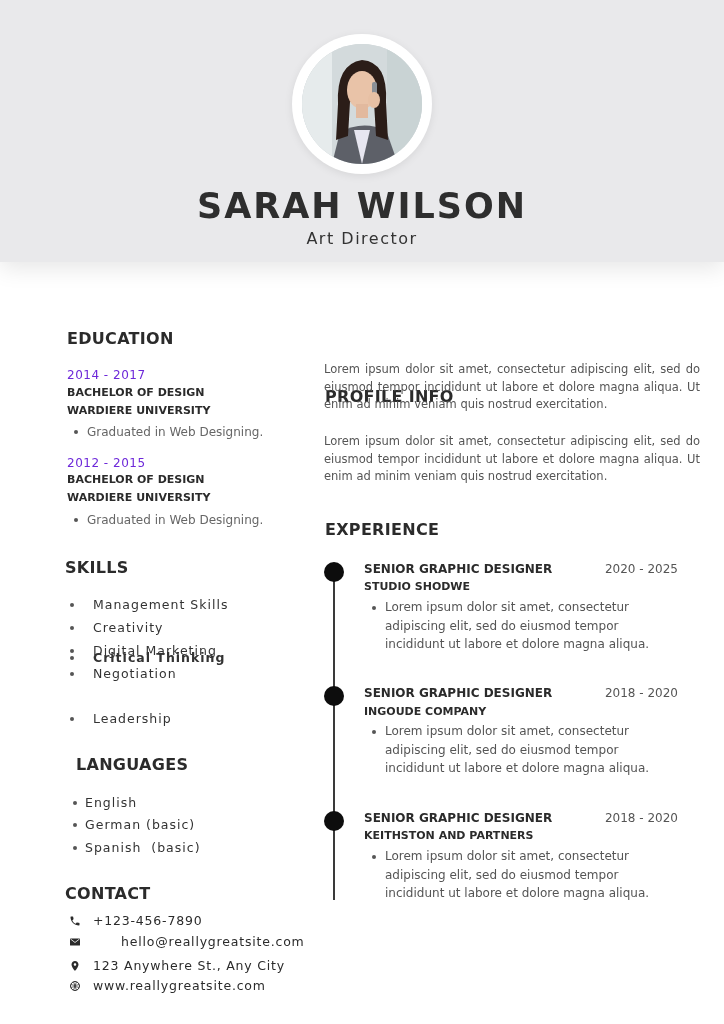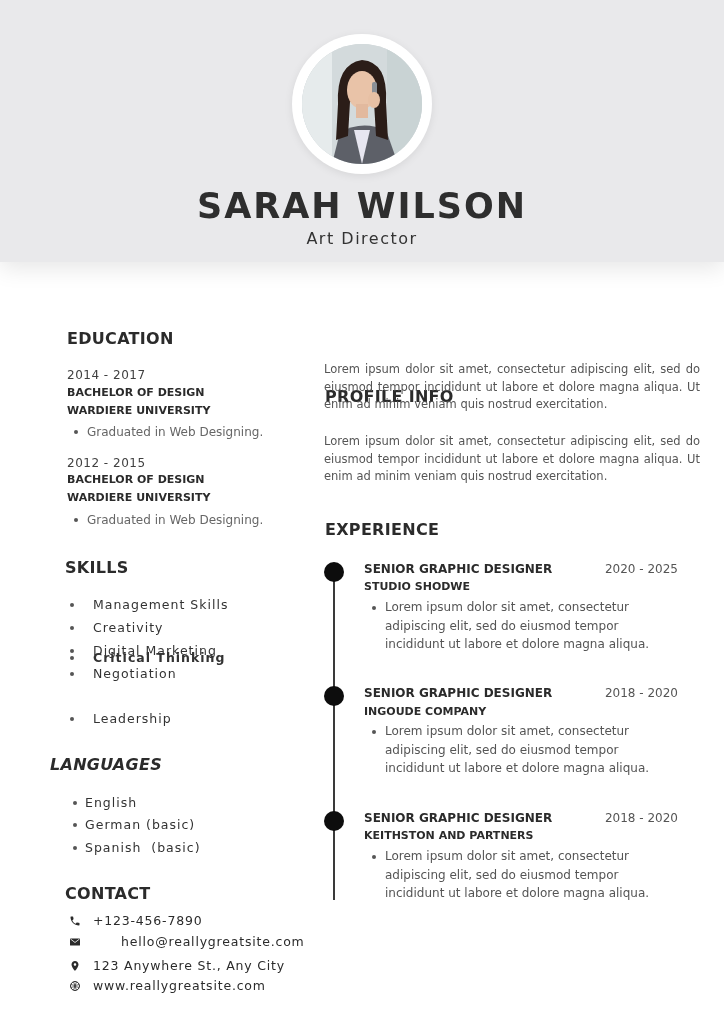--- a/index.html
+++ b/index.html
@@ -30,21 +30,21 @@
   .title {
     position: absolute; left: 0; top: 229px; width: 724px; text-align: center;
     font-family: "DejaVu Sans", sans-serif; font-size: 16px; letter-spacing: 1.5px; color: #333;
   }
 
   .section-title {
     position: absolute; font-family: "DejaVu Sans", sans-serif; font-weight: bold;
     font-size: 16px; color: #2b2b2b; letter-spacing: 0.3px;
   }
 
-  .edu-year { position: absolute; left: 67px; font-family: "DejaVu Sans", sans-serif; font-size: 12px; color: #404040; letter-spacing: 0.5px; }
+  .edu-year { position: absolute; left: 67px; font-family: "DejaVu Sans", sans-serif; font-size: 12px; color: #6d28d9; letter-spacing: 0.5px; }
   .edu-bold { position: absolute; left: 67px; font-family: "DejaVu Sans", sans-serif; font-weight: bold; font-size: 11px; color: #2b2b2b; }
   .edu-note { position: absolute; left: 74px; font-family: "DejaVu Sans", sans-serif; font-size: 12px; color: #666; }
   .bullet-dot { display: inline-block; width: 4px; height: 4px; border-radius: 50%; background: #555; vertical-align: middle; margin-right: 9px; position: relative; top: -1px; }
 
   .skill { position: absolute; left: 70px; font-family: "DejaVu Sans", sans-serif; font-size: 12.5px; letter-spacing: 1px; color: #333; }
   .skill .bullet-dot { margin-right: 19px; }
   .lang { position: absolute; left: 73px; font-family: "DejaVu Sans", sans-serif; font-size: 12.5px; letter-spacing: 1px; color: #333; }
   .lang .bullet-dot { margin-right: 8px; }
 
   .contact { position: absolute; left: 68px; font-family: "DejaVu Sans", sans-serif; font-size: 12.5px; letter-spacing: 0.8px; color: #2b2b2b; display: flex; align-items: center; }
@@ -103,21 +103,21 @@
 <div class="edu-note" style="top:513px;"><span class="bullet-dot"></span><span>Graduated in Web Designing.</span></div>
 
 <div class="section-title" style="left:65px; top:558px;">SKILLS</div>
 <div class="skill" style="top:597px;"><span class="bullet-dot"></span><span>Management Skills</span></div>
 <div class="skill" style="top:620px;"><span class="bullet-dot"></span><span>Creativity</span></div>
 <div class="skill" style="top:643px;"><span class="bullet-dot"></span><span>Digital Marketing</span></div>
 <div class="skill" style="top:666px;"><span class="bullet-dot"></span><span>Negotiation</span></div>
 <div class="skill" style="top:650px;font-weight:bold;"><span class="bullet-dot"></span><span>Critical Thinking</span></div>
 <div class="skill" style="top:711px;"><span class="bullet-dot"></span><span>Leadership</span></div>
 
-<div class="section-title" style="left:50px; top:755px;font-style:italic;">LANGUAGES</div>
+<div class="section-title" style="left:76px; top:755px;">LANGUAGES</div>
 <div class="lang" style="top:795px;"><span class="bullet-dot"></span><span>English</span></div>
 <div class="lang" style="top:817px;"><span class="bullet-dot"></span><span>German (basic)</span></div>
 <div class="lang" style="top:840px;"><span class="bullet-dot"></span><span style="white-space:pre;">Spanish  (basic)</span></div>
 
 <div class="section-title" style="left:65px; top:884px;">CONTACT</div>
 <div class="contact" style="top:913px;align-items:flex-end;">
   <span class="ic">
       <svg viewBox="0 0 24 24">
         <path d="M6.6 10.8c1.4 2.8 3.8 5.1 6.6 6.6l2.2-2.2c.3-.3.7-.4 1-.2 1.1.4 2.3.6 3.6.6.6 0 1 .4 1 1V20c0 .6-.4 1-1 1C10.6 21 3 13.4 3 4c0-.6.4-1 1-1h3.5c.6 0 1 .4 1 1 0 1.3.2 2.5.6 3.6.1.3 0 .7-.2 1l-2.3 2.2z" fill="#2b2b2b"></path>
       </svg>

